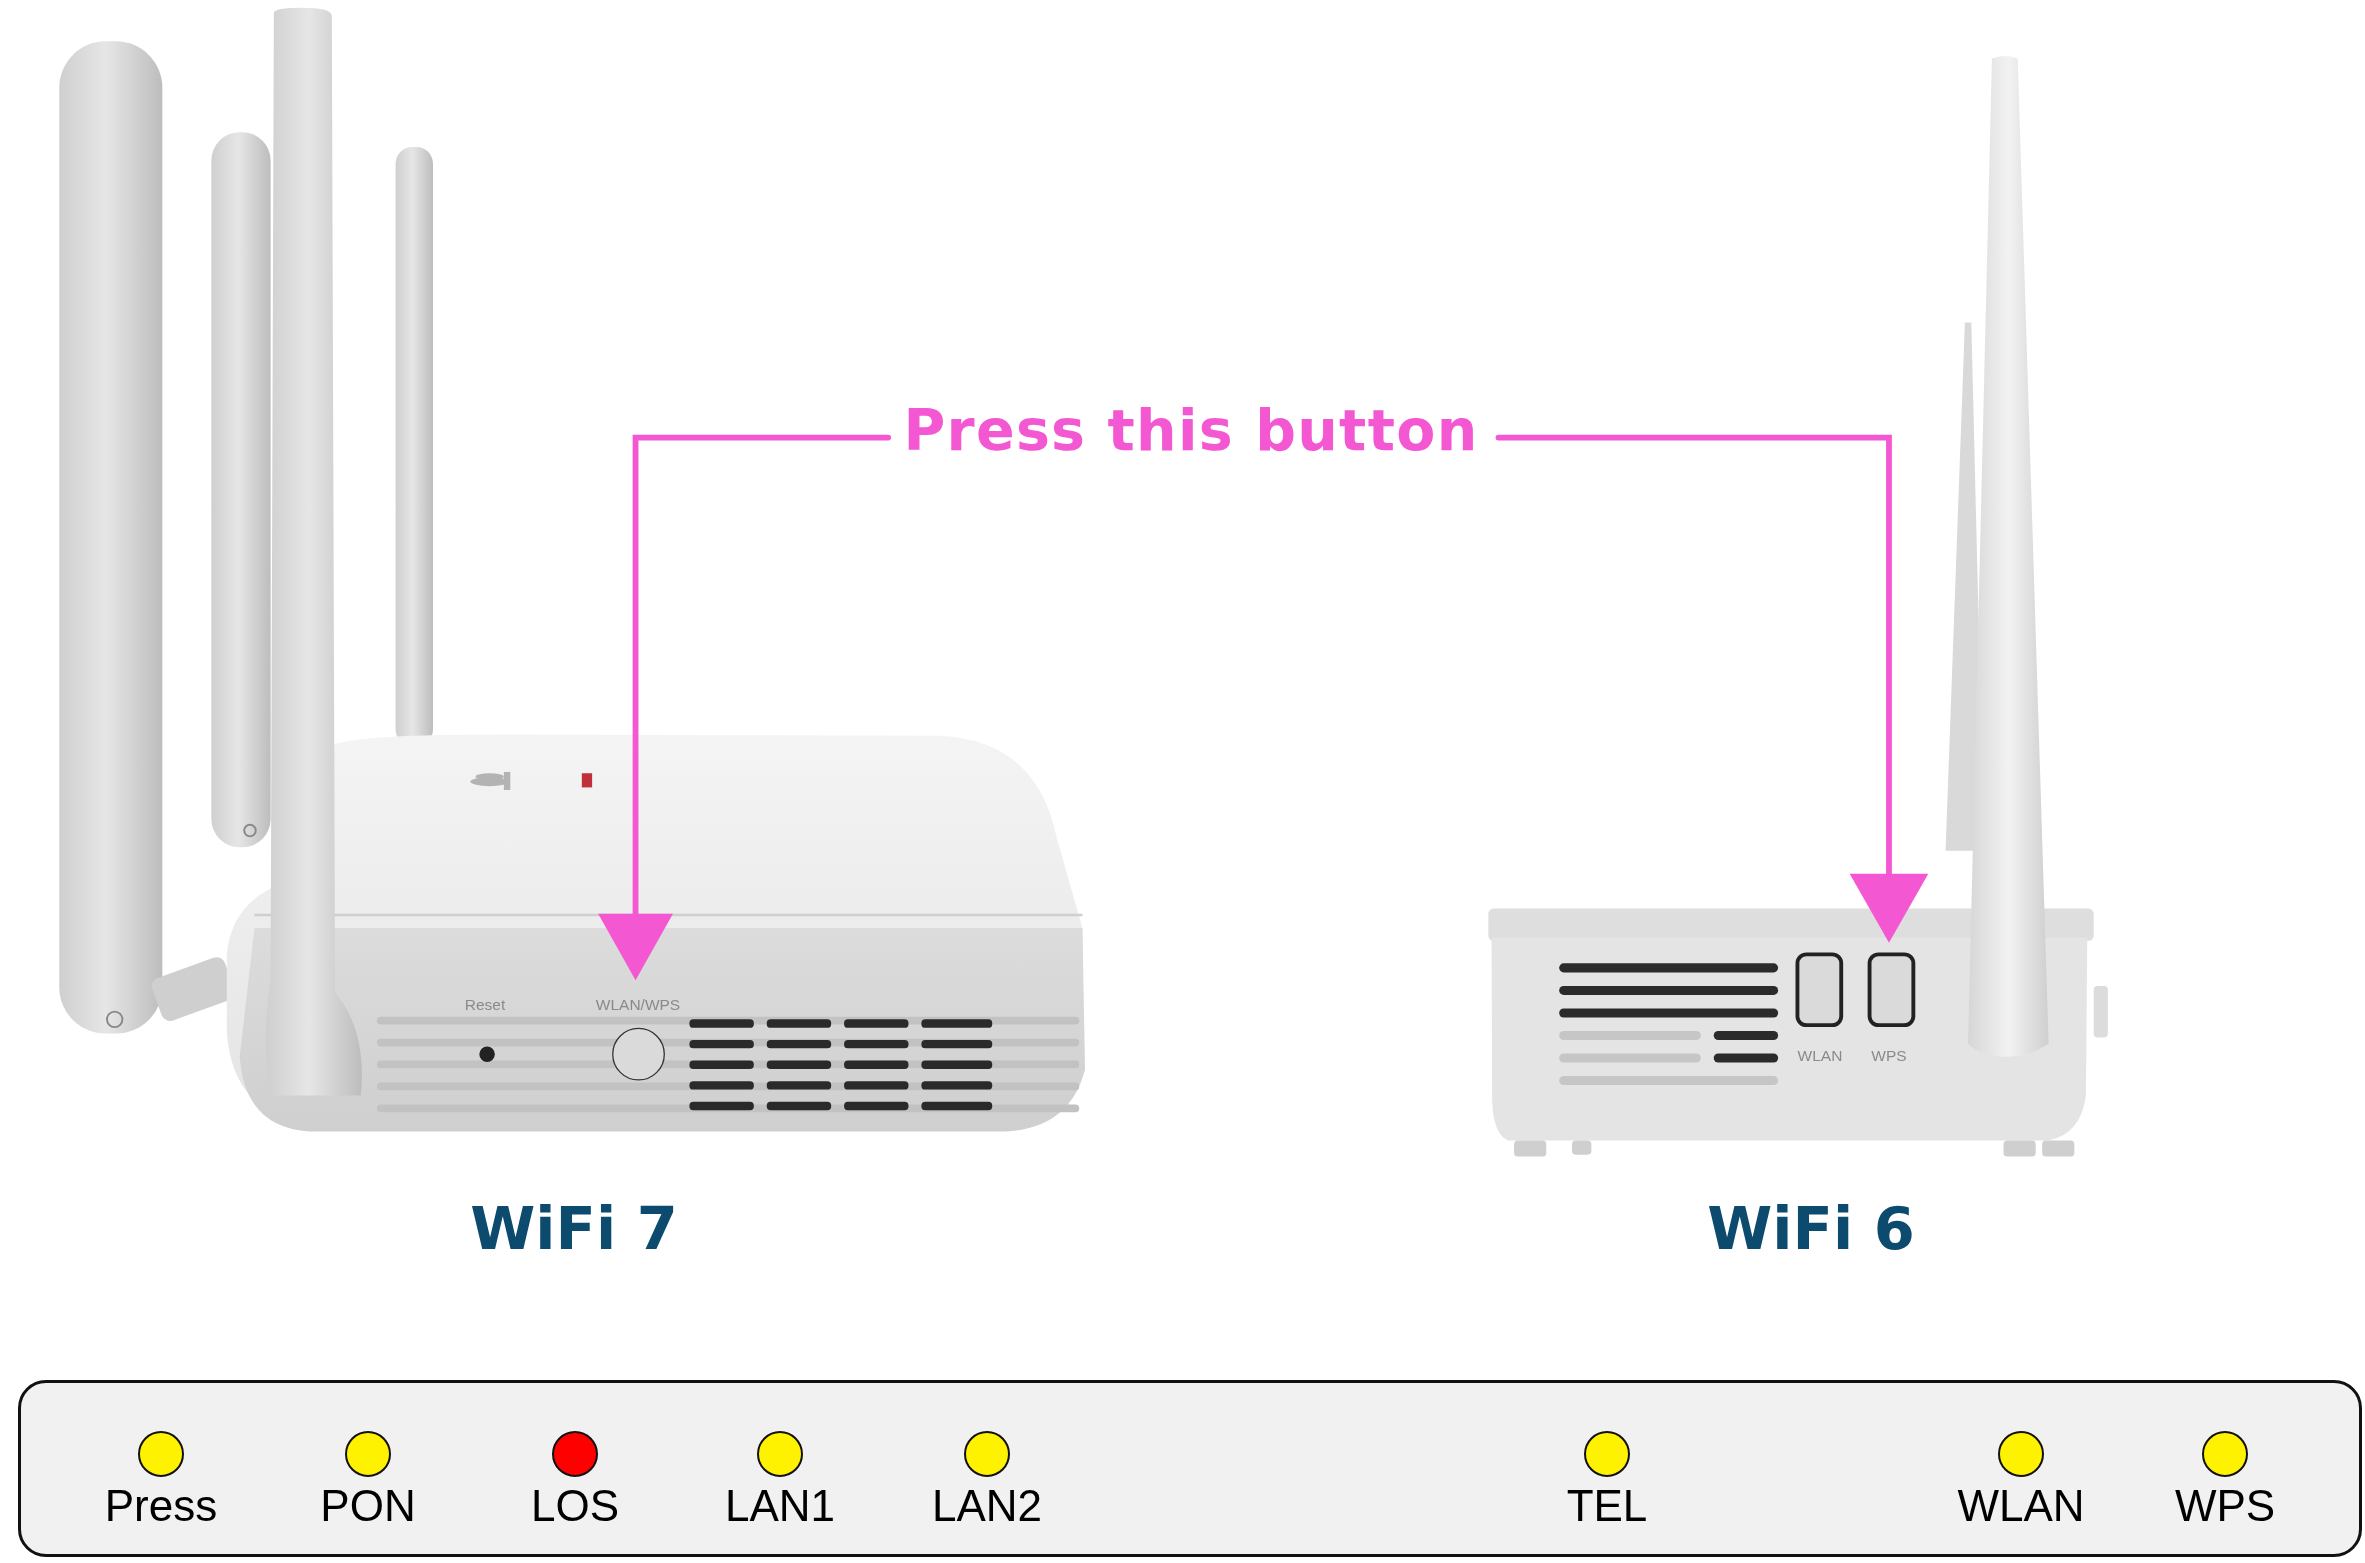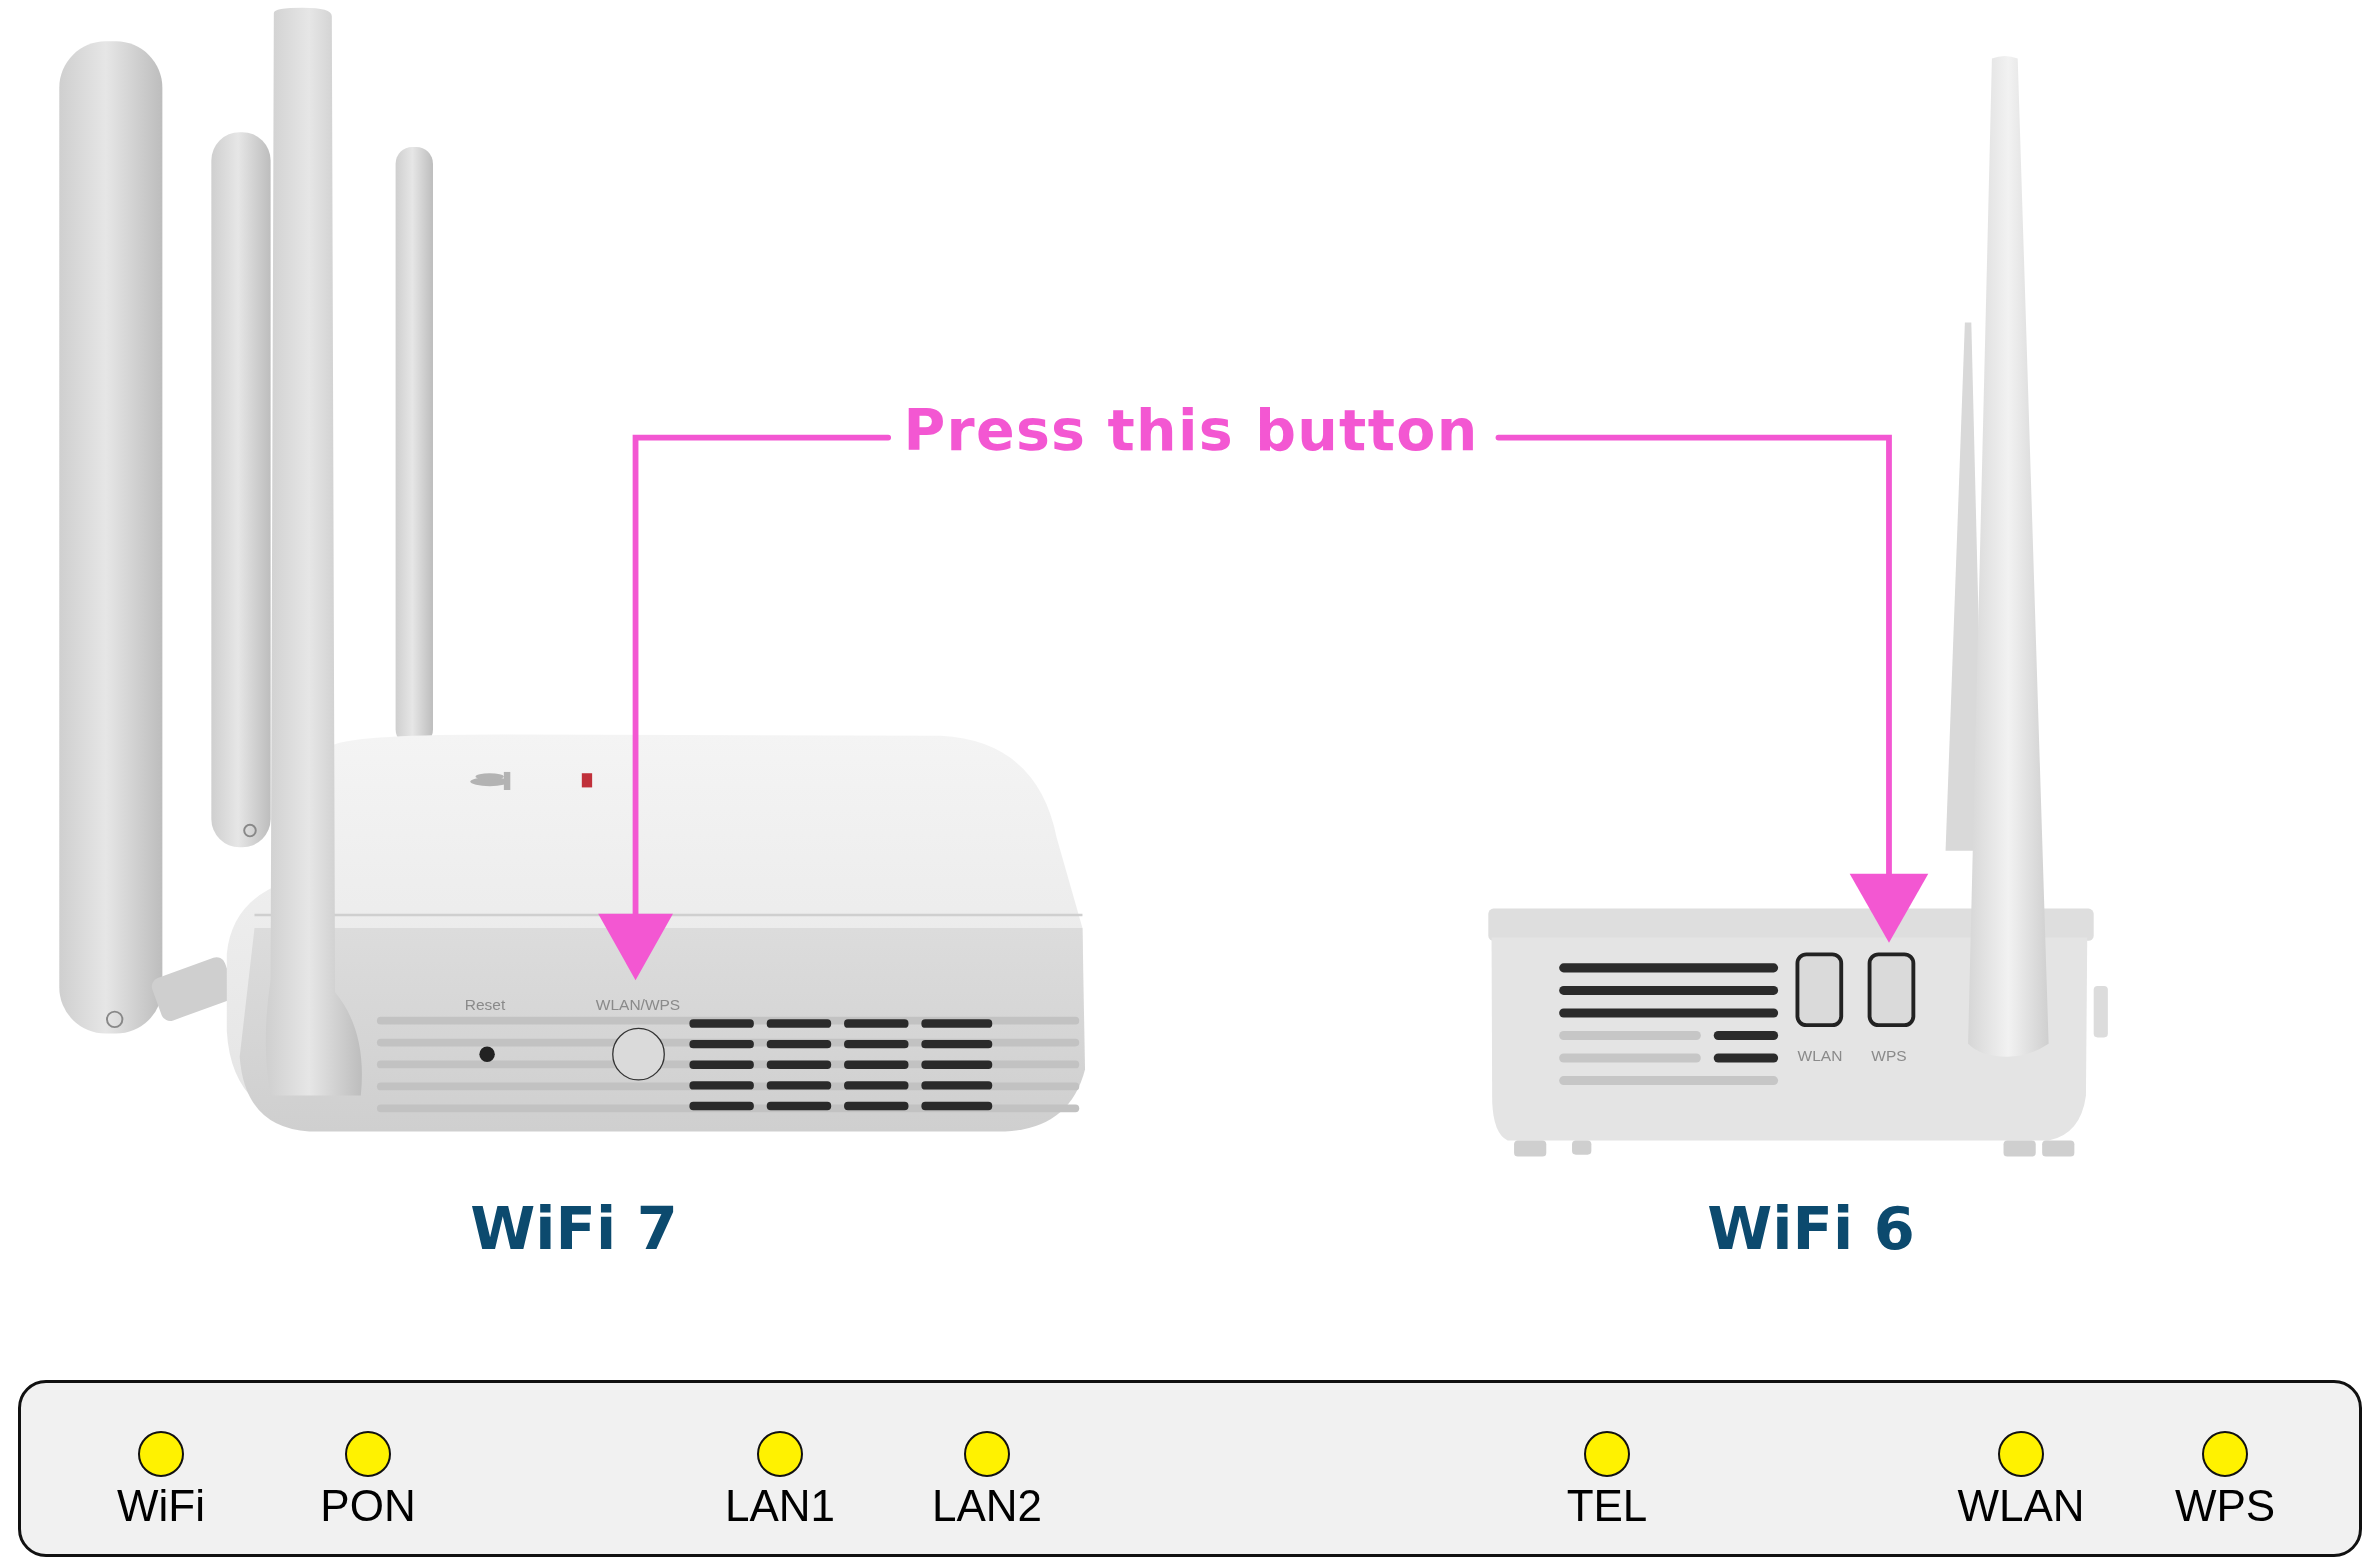--- a/index.html
+++ b/index.html
@@ -154,25 +154,29 @@
   <polygon points="2870,1356 2992,1356 2931,1463" fill="#f357d2"></polygon>
 </svg>
 <div class="callout-text" style="left:1191px;top:430px">Press this button</div>
 
 <div class="model-label" style="left:574px;top:1228px">WiFi 7</div>
 <div class="model-label" style="left:1811px;top:1228px">WiFi 6</div>
 
 <div class="led-panel">
   <div class="led-item" style="left:140px">
     <div class="led-dot" style="background:#fff200"></div>
-    <div class="led-label">WiFi</div>
+    <div class="led-label">Press</div>
   </div>
   <div class="led-item" style="left:347px">
     <div class="led-dot" style="background:#fff200"></div>
     <div class="led-label">PON</div>
+  </div>
+  <div class="led-item" style="left:554px">
+    <div class="led-dot" style="background:#ff0000"></div>
+    <div class="led-label">LOS</div>
   </div>
   <div class="led-item" style="left:759px">
     <div class="led-dot" style="background:#fff200"></div>
     <div class="led-label">LAN1</div>
   </div>
   <div class="led-item" style="left:966px">
     <div class="led-dot" style="background:#fff200"></div>
     <div class="led-label">LAN2</div>
   </div>
   <div class="led-item" style="left:1586px">

